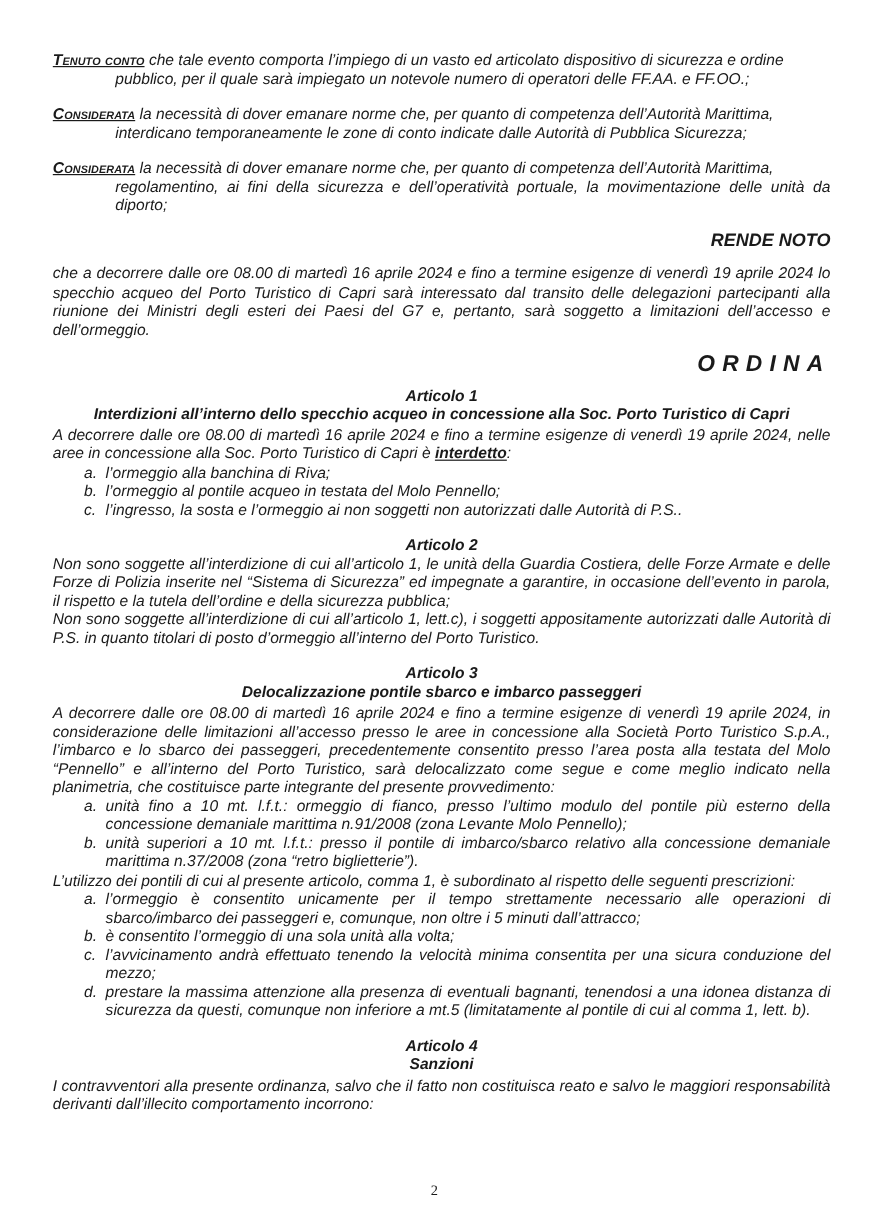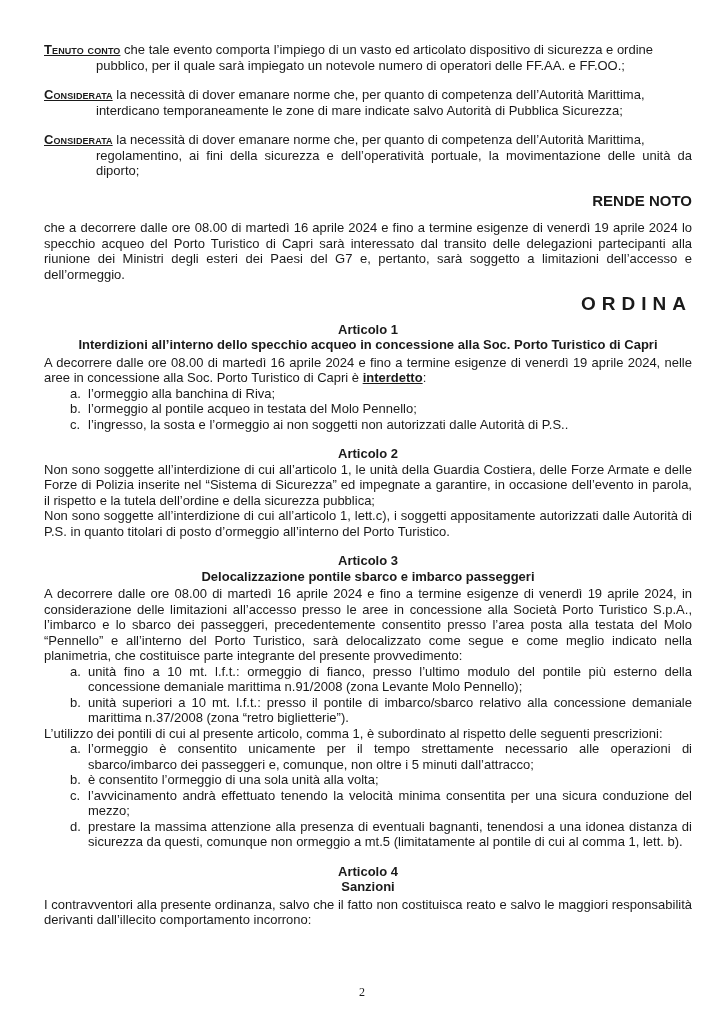--- a/index.html
+++ b/index.html
@@ -1,21 +1,21 @@
 <!DOCTYPE html>
 <html><head>
   <meta charset="utf-8">
   <style>
     html, body { margin: 0; padding: 0; background: #ffffff; }
     body {
       width: 724px; height: 1024px; position: relative; overflow: hidden;
       font-family: "Liberation Sans", sans-serif; color: #1a1a1a;
       font-size: 13px; line-height: 15.5px;
     }
-    .page { position: absolute; left: 44px; top: 42px; width: 648px; }
+    .page { position: absolute; left: 44px; top: 42px; width: 648px; font-style: italic; }
     .premessa { margin: 0 0 14px 0; text-align: justify; }
     .premessa .hang { display: block; padding-left: 52px; }
     .kw {
       font-weight: bold; text-decoration: underline; font-variant: small-caps;
       letter-spacing: 0.1px;
     }
     .rende {
       text-align: right; font-weight: bold; font-size: 15px; margin: 4px 0 12px 0;
     }
     .para { text-align: justify; margin: 0; }
@@ -42,21 +42,21 @@
 
   <p class="premessa">
     <span class="kw">Tenuto conto</span>
     <span>che tale evento comporta l’impiego di un vasto ed articolato dispositivo di sicurezza e ordine</span>
     <span class="hang">pubblico, per il quale sarà impiegato un notevole numero di operatori delle FF.AA. e FF.OO.;</span>
   </p>
 
   <p class="premessa">
     <span class="kw">Considerata</span>
     <span>la necessità di dover emanare norme che, per quanto di competenza dell’Autorità Marittima,</span>
-    <span class="hang">interdicano temporaneamente le zone di mare indicate salvo Autorità di Pubblica Sicurezza;</span>
+    <span class="hang">interdicano temporaneamente le zone di conto indicate dalle Autorità di Pubblica Sicurezza;</span>
   </p>
 
   <p class="premessa">
     <span class="kw">Considerata</span>
     <span>la necessità di dover emanare norme che, per quanto di competenza dell’Autorità Marittima,</span>
     <span class="hang">regolamentino, ai fini della sicurezza e dell’operatività portuale, la movimentazione delle unità da diporto;</span>
   </p>
 
   <div class="rende">RENDE NOTO</div>
   <p class="para">che a decorrere dalle ore 08.00 di martedì 16 aprile 2024 e fino a termine esigenze di venerdì 19 aprile 2024 lo specchio acqueo del Porto Turistico di Capri sarà interessato dal transito delle delegazioni partecipanti alla riunione dei Ministri degli esteri dei Paesi del G7 e, pertanto, sarà soggetto a limitazioni dell’accesso e dell’ormeggio.</p>
@@ -86,21 +86,21 @@
     <p class="para">A decorrere dalle ore 08.00 di martedì 16 aprile 2024 e fino a termine esigenze di venerdì 19 aprile 2024, in considerazione delle limitazioni all’accesso presso le aree in concessione alla Società Porto Turistico S.p.A., l’imbarco e lo sbarco dei passeggeri, precedentemente consentito presso l’area posta alla testata del Molo “Pennello” e all’interno del Porto Turistico, sarà delocalizzato come segue e come meglio indicato nella planimetria, che costituisce parte integrante del presente provvedimento:</p>
     <ol class="list">
       <li><span class="mark">a.</span><span>unità fino a 10 mt. l.f.t.: ormeggio di fianco, presso l’ultimo modulo del pontile più esterno della concessione demaniale marittima n.91/2008 (zona Levante Molo Pennello);</span></li>
       <li><span class="mark">b.</span><span>unità superiori a 10 mt. l.f.t.: presso il pontile di imbarco/sbarco relativo alla concessione demaniale marittima n.37/2008 (zona “retro biglietterie”).</span></li>
     </ol>
     <p class="para">L’utilizzo dei pontili di cui al presente articolo, comma 1, è subordinato al rispetto delle seguenti prescrizioni:</p>
     <ol class="list">
       <li><span class="mark">a.</span><span>l’ormeggio è consentito unicamente per il tempo strettamente necessario alle operazioni di sbarco/imbarco dei passeggeri e, comunque, non oltre i 5 minuti dall’attracco;</span></li>
       <li><span class="mark">b.</span><span>è consentito l’ormeggio di una sola unità alla volta;</span></li>
       <li><span class="mark">c.</span><span>l’avvicinamento andrà effettuato tenendo la velocità minima consentita per una sicura conduzione del mezzo;</span></li>
-      <li><span class="mark">d.</span><span>prestare la massima attenzione alla presenza di eventuali bagnanti, tenendosi a una idonea distanza di sicurezza da questi, comunque non ormeggio a mt.5 (limitatamente al pontile di cui al comma 1, lett. b).</span></li>
+      <li><span class="mark">d.</span><span>prestare la massima attenzione alla presenza di eventuali bagnanti, tenendosi a una idonea distanza di sicurezza da questi, comunque non inferiore a mt.5 (limitatamente al pontile di cui al comma 1, lett. b).</span></li>
     </ol>
   </div>
 
   <div class="article">
     <p class="art-num">Articolo 4</p>
     <p class="art-title">Sanzioni</p>
     <p class="para">I contravventori alla presente ordinanza, salvo che il fatto non costituisca reato e salvo le maggiori responsabilità derivanti dall’illecito comportamento incorrono:</p>
   </div>
 
 </div>

